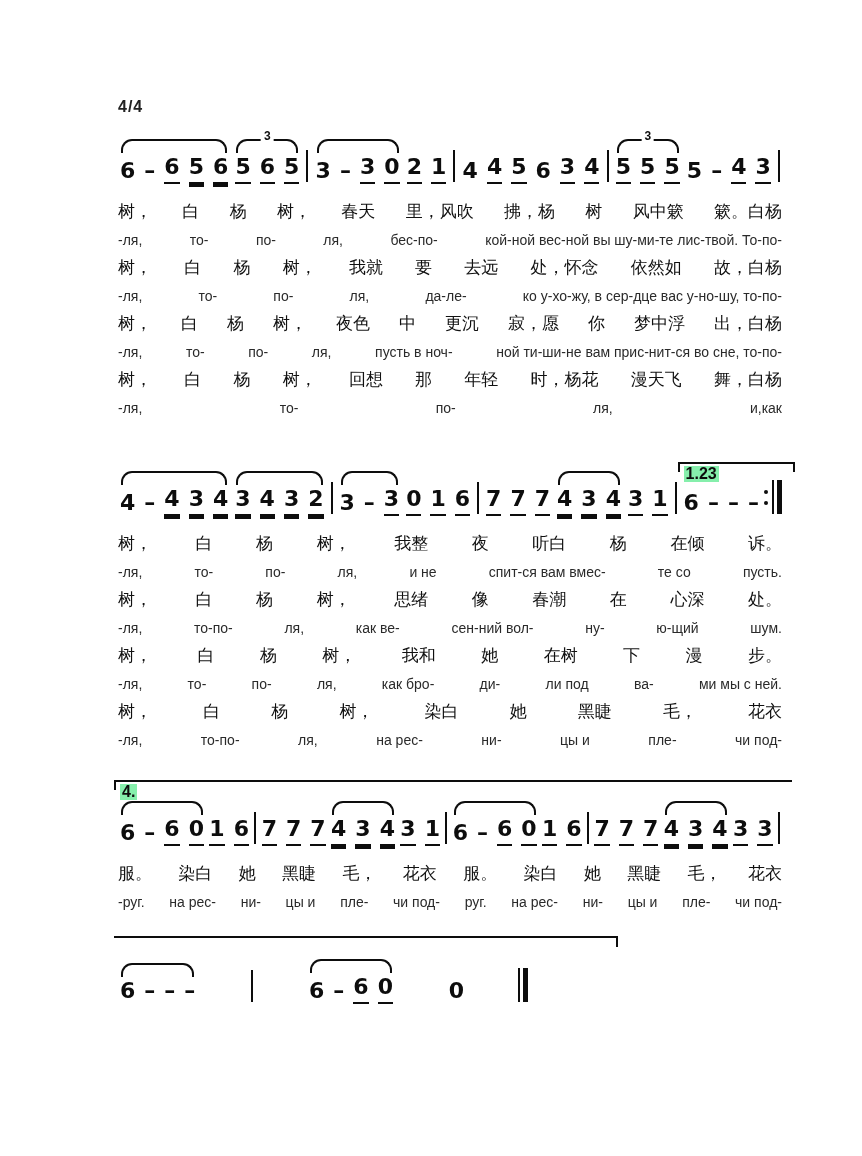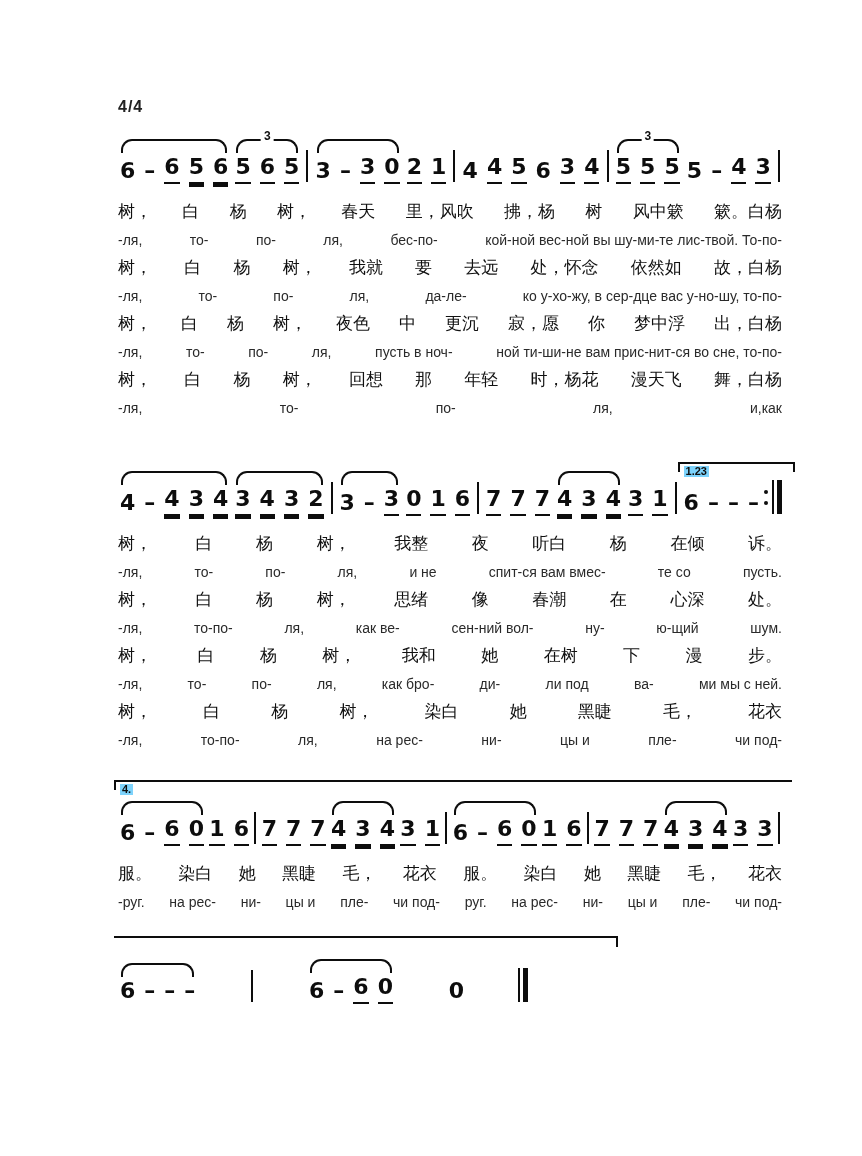--- a/index.html
+++ b/index.html
@@ -37,21 +37,21 @@
   .bar-rpt .dots{display:flex;flex-direction:column;gap:7px;margin-right:1px;}
   .bar-rpt .dots i{width:4px;height:4px;border-radius:50%;background:#0d0d0d;}
   .bar-final{display:flex;align-items:flex-end;gap:3px;height:34px;margin-bottom:2px;}
   .line-thin{width:2px;height:34px;background:#0d0d0d;}
   .line-thick{width:5px;height:34px;background:#0d0d0d;}
 
   
   .volta-grp{position:absolute;top:-28px;left:-4px;right:-34px;border-top:2px solid #0d0d0d;}
   .volta-grp::before,.volta-grp::after{content:"";position:absolute;top:0;width:2px;height:8px;background:#0d0d0d;}
   .volta-grp::before{left:0;} .volta-grp::after{right:0;}
-  .volta-lbl{position:absolute;top:2px;left:6px;font-size:11px;font-weight:bold;line-height:1;background:#7dd3fc;padding:0 2px;color:#0d0d0d;}
+  .volta-lbl{position:absolute;top:2px;left:6px;font-size:16px;font-weight:bold;line-height:1;background:#86efac;padding:0 2px;color:#0d0d0d;}
   .volta-full{position:absolute;top:4px;left:-4px;right:-10px;border-top:2px solid #0d0d0d;}
   .volta-full::before{content:"";position:absolute;left:0;top:0;width:2px;height:8px;background:#0d0d0d;}
   .volta-cont{position:absolute;top:4px;left:-4px;right:-90px;border-top:2px solid #0d0d0d;}
   .volta-cont::after{content:"";position:absolute;right:0;top:0;width:2px;height:9px;background:#0d0d0d;}
 
   
   .lyrics{width:100%;}
   .lyric-row{display:flex;justify-content:space-between;align-items:baseline;width:100%;}
   .lyric-row.zh{font-size:17px;color:#111;height:28px;line-height:28px;}
   .lyric-row.ru{font-size:14px;color:#2a2a2a;height:28px;line-height:28px;justify-content:space-between;}

